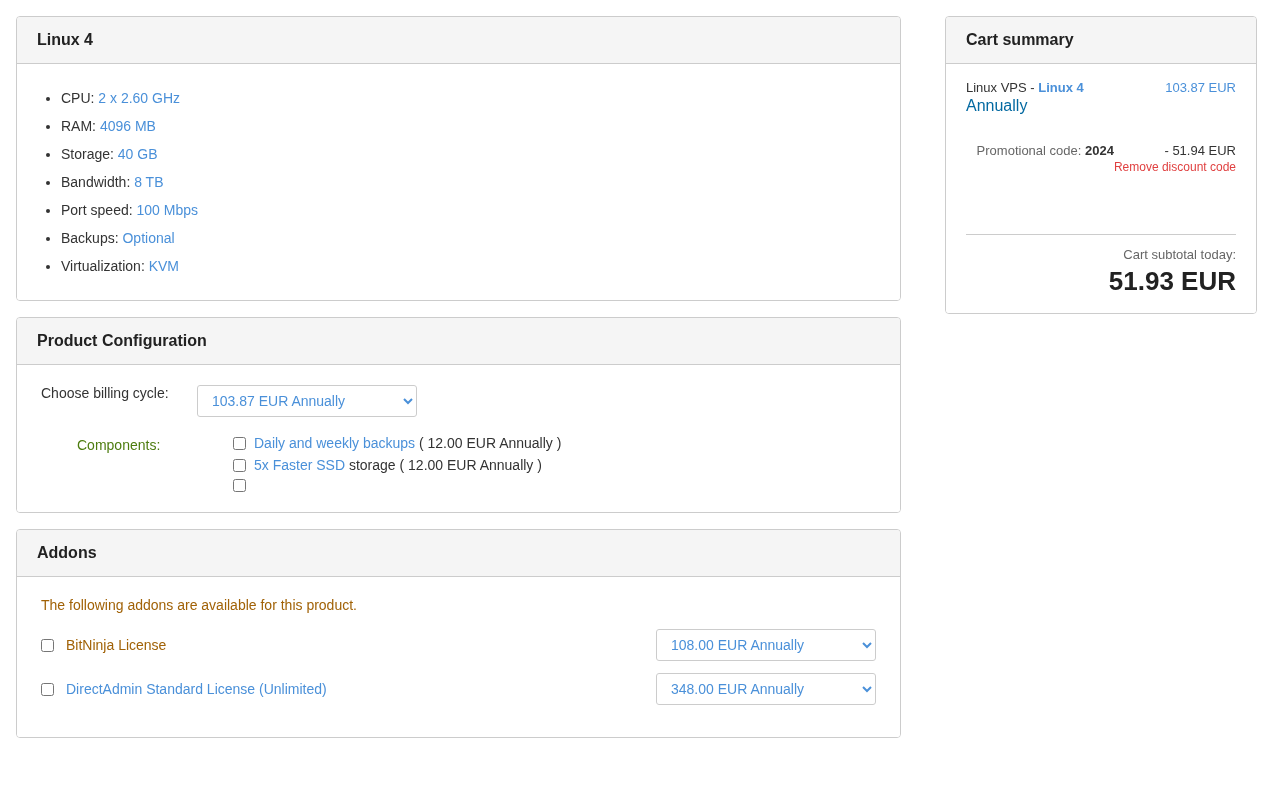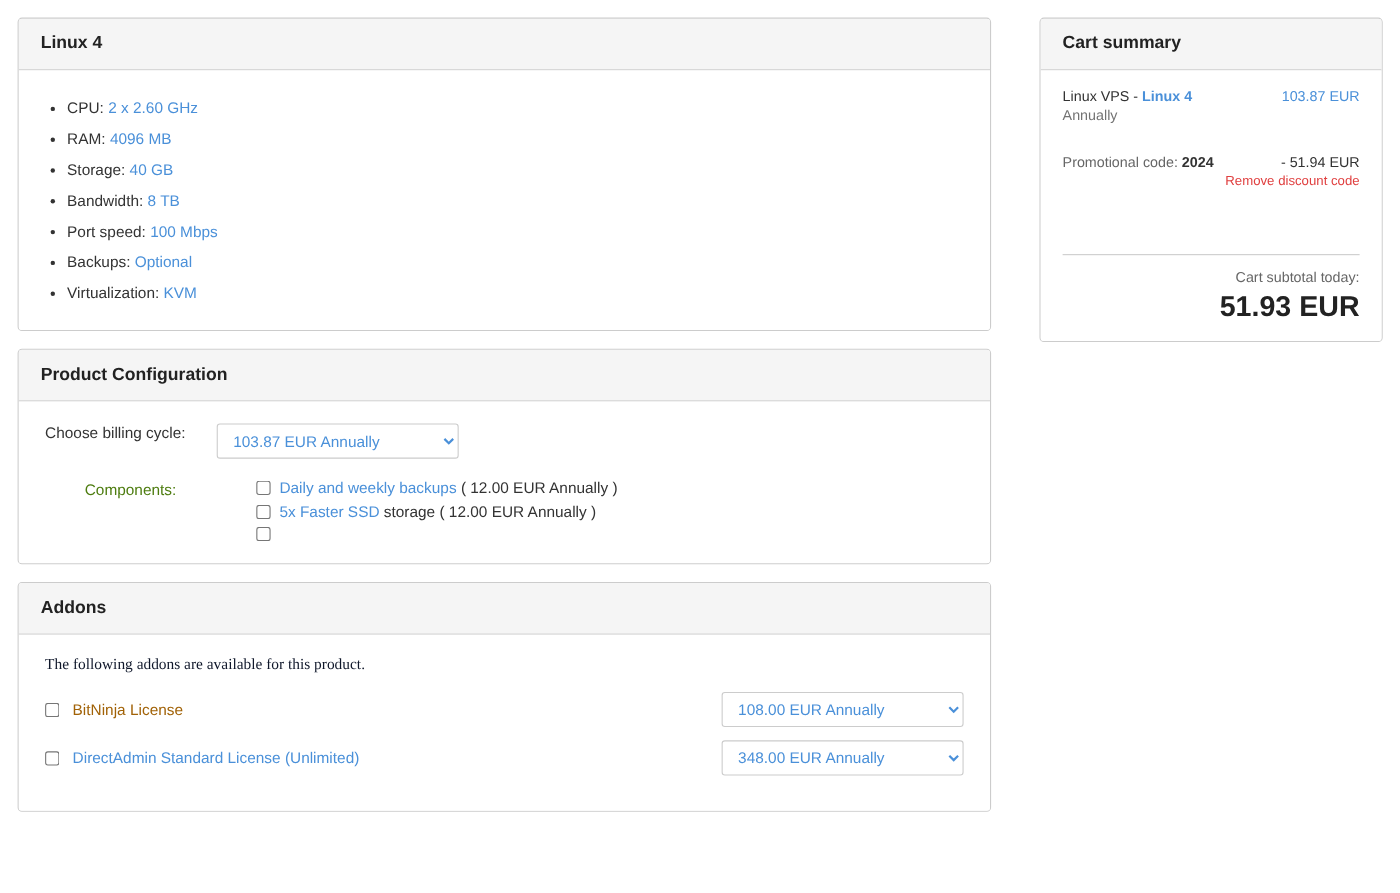--- a/index.html
+++ b/index.html
@@ -100,23 +100,22 @@
       margin: 0;
       cursor: pointer;
     }
     .component-text {
       color: #333;
     }
     .component-highlight {
       color: #4a90d9;
     }
     .addons-note {
-      color: #0f172a;
+      color: #a16207;
       margin-bottom: 16px;
-      font-family: Liberation Serif, serif;
     }
     .addon-row {
       display: flex;
       align-items: center;
       gap: 12px;
       margin-bottom: 12px;
     }
     .addon-row input[type="checkbox"] {
       margin: 0;
       cursor: pointer;
@@ -167,32 +166,32 @@
     }
     .cart-item-name strong {
       color: #4a90d9;
     }
     .cart-item-price {
       color: #4a90d9;
       font-size: 13px;
       white-space: nowrap;
     }
     .cart-item-sub {
-      color: #737373;
-      font-size: 13px;
+      color: #0369a1;
+      font-size: 16px;
       margin-top: 2px;
     }
     .cart-promo {
       margin-top: 12px;
       padding-top: 12px;
       border-top: none;
     }
     .cart-promo-row {
       display: flex;
-      justify-content: space-between;
+      justify-content: flex-end;
       align-items: flex-start;
     }
     .promo-label {
       color: #666;
       font-size: 13px;
     }
     .promo-label strong {
       color: #333;
     }
     .promo-right {

